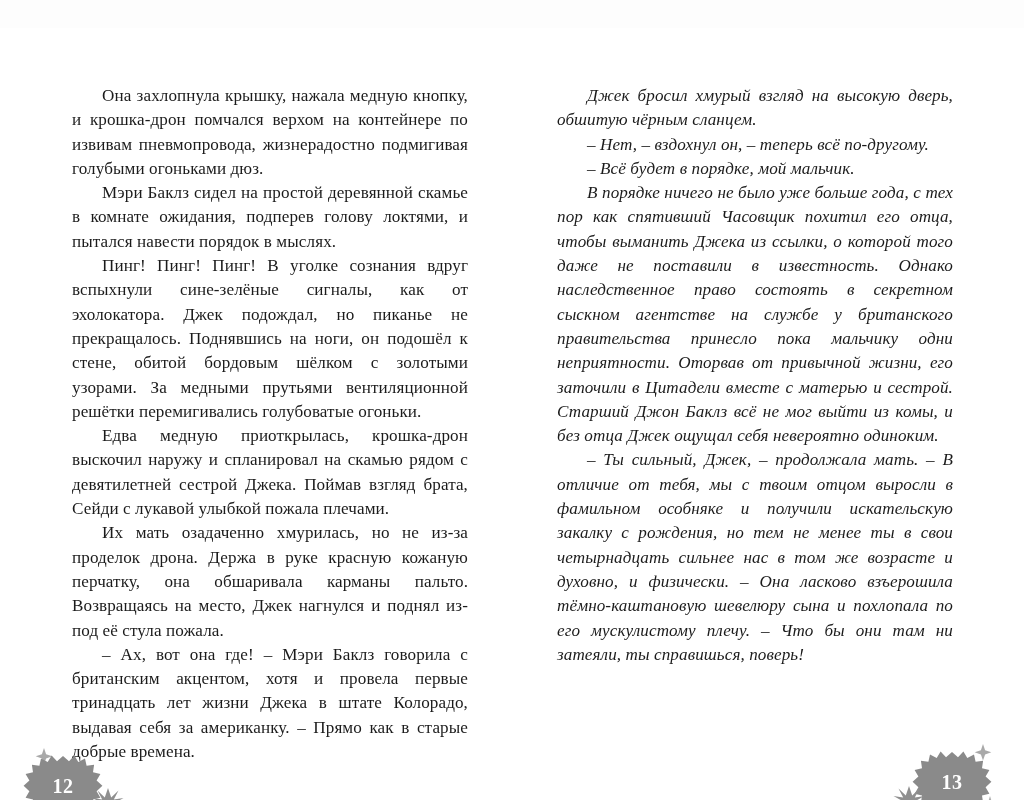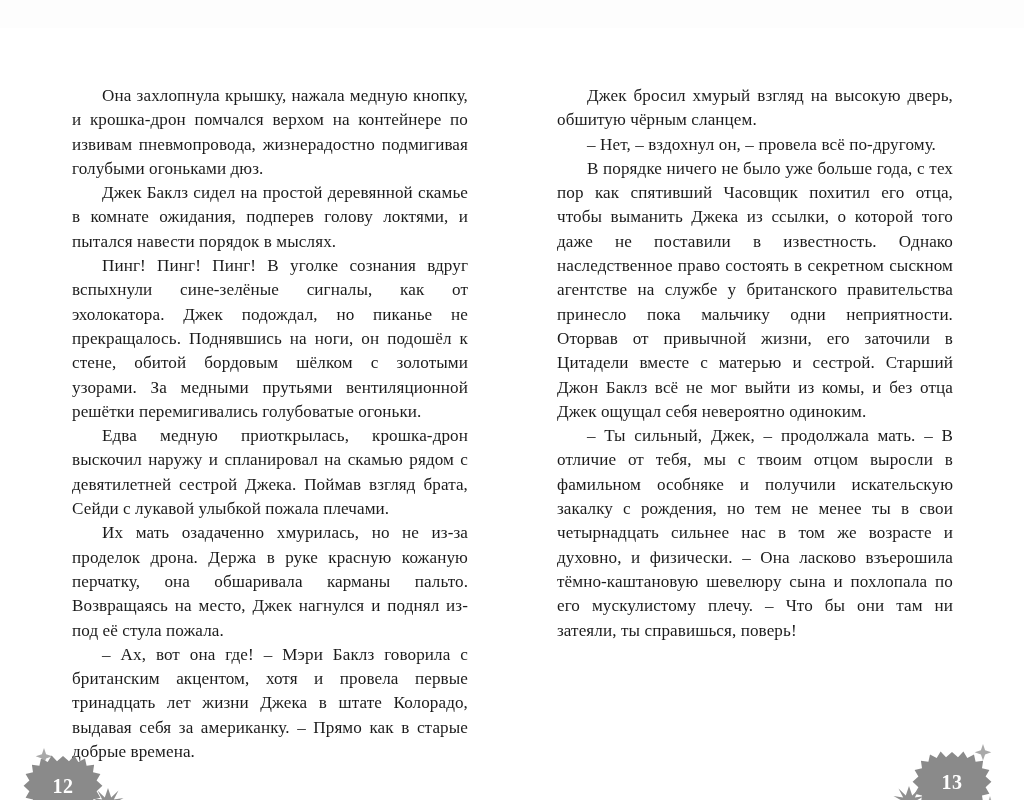--- a/index.html
+++ b/index.html
@@ -37,21 +37,21 @@
     top: 56px;
     width: 396px;
     font-size: 17.1px;
     line-height: 24.3px;
     text-align: justify;
     text-justify: inter-word;
     -webkit-hyphens: none;
     hyphens: none;
   }
   .page-left  .textblock { left: 72px; }
-  .page-right .textblock { left: 45px; }
+  .page-right .textblock { left: 45px; font-style: italic; }
 
   .textblock p {
     margin: 0;
     text-indent: 30px;
     letter-spacing: 0.1px;
   }
   .textblock p:last-child {
     text-align-last: left;
   }
 
@@ -75,21 +75,21 @@
 </style>
 </head>
 <body>
 
 <div class="spread">
 
   <div class="page page-left">
 
     <div class="textblock">
       <p>Она захлопнула крышку, нажала медную кнопку, и крошка-дрон помчался верхом на контейнере по извивам пневмопровода, жизнерадостно подмигивая голубыми огоньками дюз.</p>
-      <p>Джек Баклз сидел на простой деревянной скамье в комнате ожидания, подперев голову локтями, и пытался навести порядок в мыслях.</p>
+      <p>Мэри Баклз сидел на простой деревянной скамье в комнате ожидания, подперев голову локтями, и пытался навести порядок в мыслях.</p>
       <p>Пинг! Пинг! Пинг! В уголке сознания вдруг вспыхнули сине-зелёные сигналы, как от эхолокатора. Джек подождал, но пиканье не прекращалось. Поднявшись на ноги, он подошёл к стене, обитой бордовым шёлком с золотыми узорами. За медными прутьями вентиляционной решётки перемигивались голубоватые огоньки.</p>
       <p>Едва медную приоткрылась, крошка-дрон выскочил наружу и спланировал на скамью рядом с девятилетней сестрой Джека. Поймав взгляд брата, Сейди с лукавой улыбкой пожала плечами.</p>
       <p>Их мать озадаченно хмурилась, но не из-за проделок дрона. Держа в руке красную кожаную перчатку, она обшаривала карманы пальто. Возвращаясь на место, Джек нагнулся и поднял из-под её стула пожала.</p>
       <p>– Ах, вот она где! – Мэри Баклз говорила с британским акцентом, хотя и провела первые тринадцать лет жизни Джека в штате Колорадо, выдавая себя за американку. – Прямо как в старые добрые времена.</p>
     </div>
 
     <div class="pagenum pagenum-left">
       <svg viewBox="0 0 120 82" xmlns="http://www.w3.org/2000/svg">
 
         <path d="M36 6 L38.1 12.2 L44.3 14.3 L38.1 16.4 L36 22.6 L33.9 16.4 L27.7 14.3 L33.9 12.2 Z" fill="#9a9a9a" opacity="0.85"></path>
@@ -115,21 +115,22 @@
         <path d="M15 58 L16.6 63.2 L21.8 64.8 L16.6 66.4 L15 71.6 L13.4 66.4 L8.2 64.8 L13.4 63.2 Z" fill="#9a9a9a" opacity="0.8"></path>
       </svg>
     </div>
 
   </div>
 
   <div class="page page-right">
 
     <div class="textblock">
       <p>Джек бросил хмурый взгляд на высокую дверь, обшитую чёрным сланцем.</p>
-      <p>– Нет, – вздохнул он, – провела всё по-другому.</p>
+      <p>– Нет, – вздохнул он, – теперь всё по-другому.</p>
+      <p>– Всё будет в порядке, мой мальчик.</p>
       <p>В порядке ничего не было уже больше года, с тех пор как спятивший Часовщик похитил его отца, чтобы выманить Джека из ссылки, о которой того даже не поставили в известность. Однако наследственное право состоять в секретном сыскном агентстве на службе у британского правительства принесло пока мальчику одни неприятности. Оторвав от привычной жизни, его заточили в Цитадели вместе с матерью и сестрой. Старший Джон Баклз всё не мог выйти из комы, и без отца Джек ощущал себя невероятно одиноким.</p>
       <p>– Ты сильный, Джек, – продолжала мать. – В отличие от тебя, мы с твоим отцом выросли в фамильном особняке и получили искательскую закалку с рождения, но тем не менее ты в свои четырнадцать сильнее нас в том же возрасте и духовно, и физически. – Она ласково взъерошила тёмно-каштановую шевелюру сына и похлопала по его мускулистому плечу. – Что бы они там ни затеяли, ты справишься, поверь!</p>
     </div>
 
     <div class="pagenum pagenum-right">
       <svg viewBox="0 0 120 82" xmlns="http://www.w3.org/2000/svg">
 
         <path d="M97 6 L99.1 12.2 L105.3 14.3 L99.1 16.4 L97 22.6 L94.9 16.4 L88.7 14.3 L94.9 12.2 Z" fill="#9a9a9a" opacity="0.85"></path>
 
         <g>

